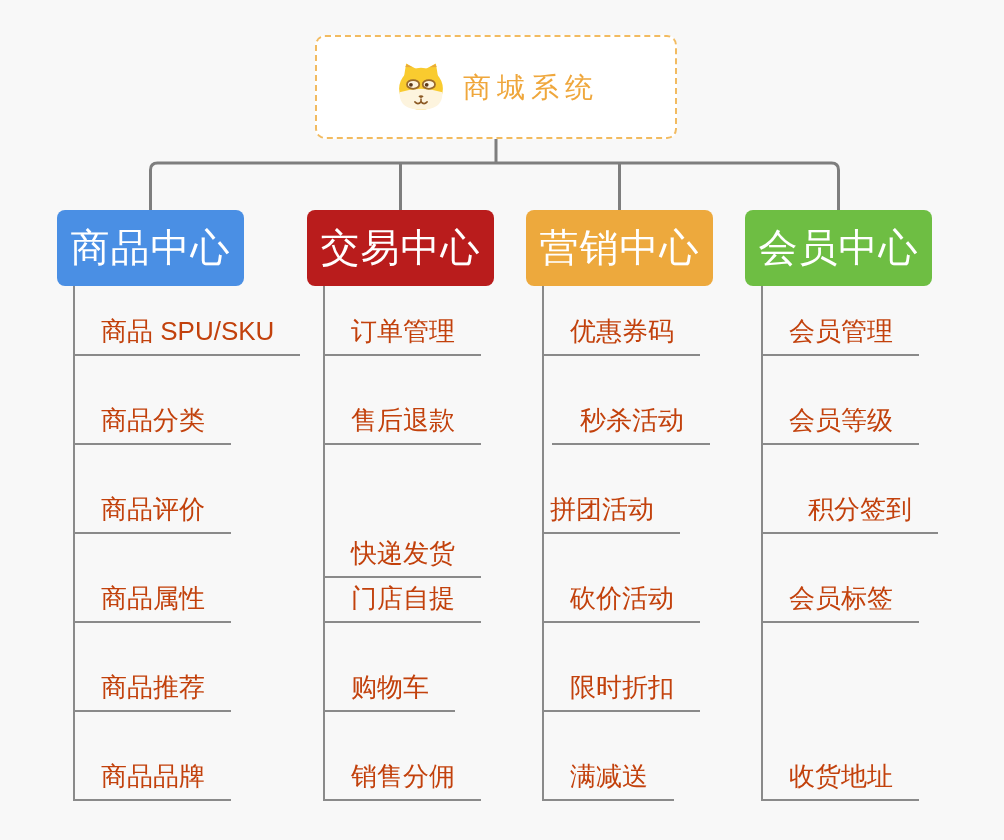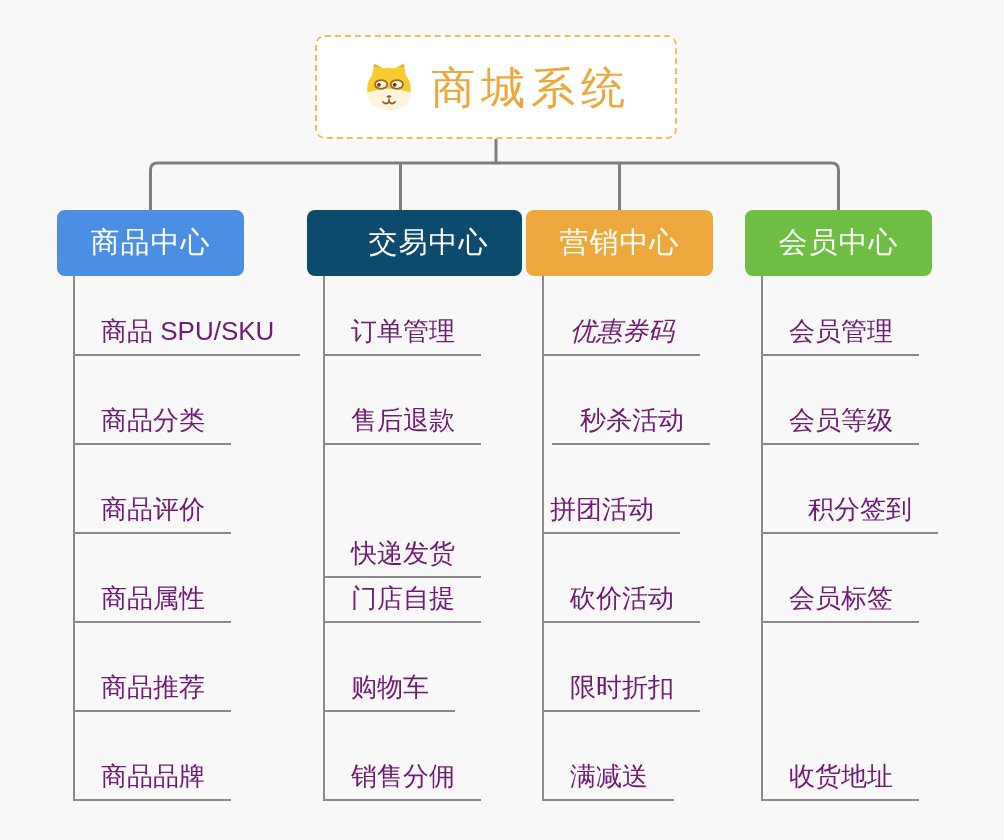--- a/index.html
+++ b/index.html
@@ -28,54 +28,54 @@
     box-sizing: border-box;
     background: #FFFFFF;
     border: 2px dashed #F2BB60;
     border-radius: 10px;
     display: flex;
     align-items: center;
     justify-content: center;
     gap: 14px;
   }
   .root-title {
-    font-size: 44px;
+    font-size: 28px;
     letter-spacing: 6px;
     color: #EFA73C;
     white-space: nowrap;
     line-height: 1;
     padding-top: 2px;
   }
   .dog-icon {
     width: 56px; height: 56px;
     flex: 0 0 auto;
   }
   .branch-node {
     position: absolute;
     top: 210px;
-    width: 187px; height: 66px;
+    width: 187px; height: 76px;
     border-radius: 8px;
     display: flex;
     align-items: center;
     justify-content: center;
     color: #FFFFFF;
-    font-size: 29px;
+    font-size: 39px;
     letter-spacing: 1px;
     white-space: nowrap;
   }
   .leaf-node {
     position: absolute;
     box-sizing: border-box;
     height: 44px;
     padding: 0 26px 5px 28px;
     border-bottom: 2px solid #8A8A8A;
     display: flex;
     align-items: flex-end;
     font-size: 26px;
-    color: #701a75;
+    color: #c2410c;
     white-space: nowrap;
   }
 </style>
 </head>
 <body>
 
 <div id="canvas">
 
   <svg id="connector-svg" viewBox="0 0 1004 840" xmlns="http://www.w3.org/2000/svg">
     <g stroke="#7E7E7E" stroke-width="3" fill="none">
@@ -125,21 +125,21 @@
     </div>
     <div class="leaf-node" style="left: 73px; top: 579px;">
       <span>商品属性</span>
     </div>
     <div class="leaf-node" style="left: 73px; top: 668px;">
       <span>商品推荐</span>
     </div>
     <div class="leaf-node" style="left: 73px; top: 757px;">
       <span>商品品牌</span>
     </div>
-    <div class="branch-node" style="left: 307px; background: #0c4a6e; padding-left: 28px;">
+    <div class="branch-node" style="left: 307px; background: #b91c1c;">
       <span>交易中心</span>
     </div>
     <div class="leaf-node" style="left: 323px; top: 312px;">
       <span>订单管理</span>
     </div>
     <div class="leaf-node" style="left: 323px; top: 401px;">
       <span>售后退款</span>
     </div>
     <div class="leaf-node" style="left: 323px; top: 490px; margin-top: 44px;">
       <span>快递发货</span>
@@ -149,21 +149,21 @@
     </div>
     <div class="leaf-node" style="left: 323px; top: 668px;">
       <span>购物车</span>
     </div>
     <div class="leaf-node" style="left: 323px; top: 757px;">
       <span>销售分佣</span>
     </div>
     <div class="branch-node" style="left: 526px; background: rgb(237, 169, 61);">
       <span>营销中心</span>
     </div>
-    <div class="leaf-node" style="left: 542px; top: 312px; font-style: italic;">
+    <div class="leaf-node" style="left: 542px; top: 312px;">
       <span>优惠券码</span>
     </div>
     <div class="leaf-node" style="left: 552px; top: 401px;">
       <span>秒杀活动</span>
     </div>
     <div class="leaf-node" style="left: 542px; top: 490px; padding-left: 8px;">
       <span>拼团活动</span>
     </div>
     <div class="leaf-node" style="left: 542px; top: 668px;">
       <span>限时折扣</span>

